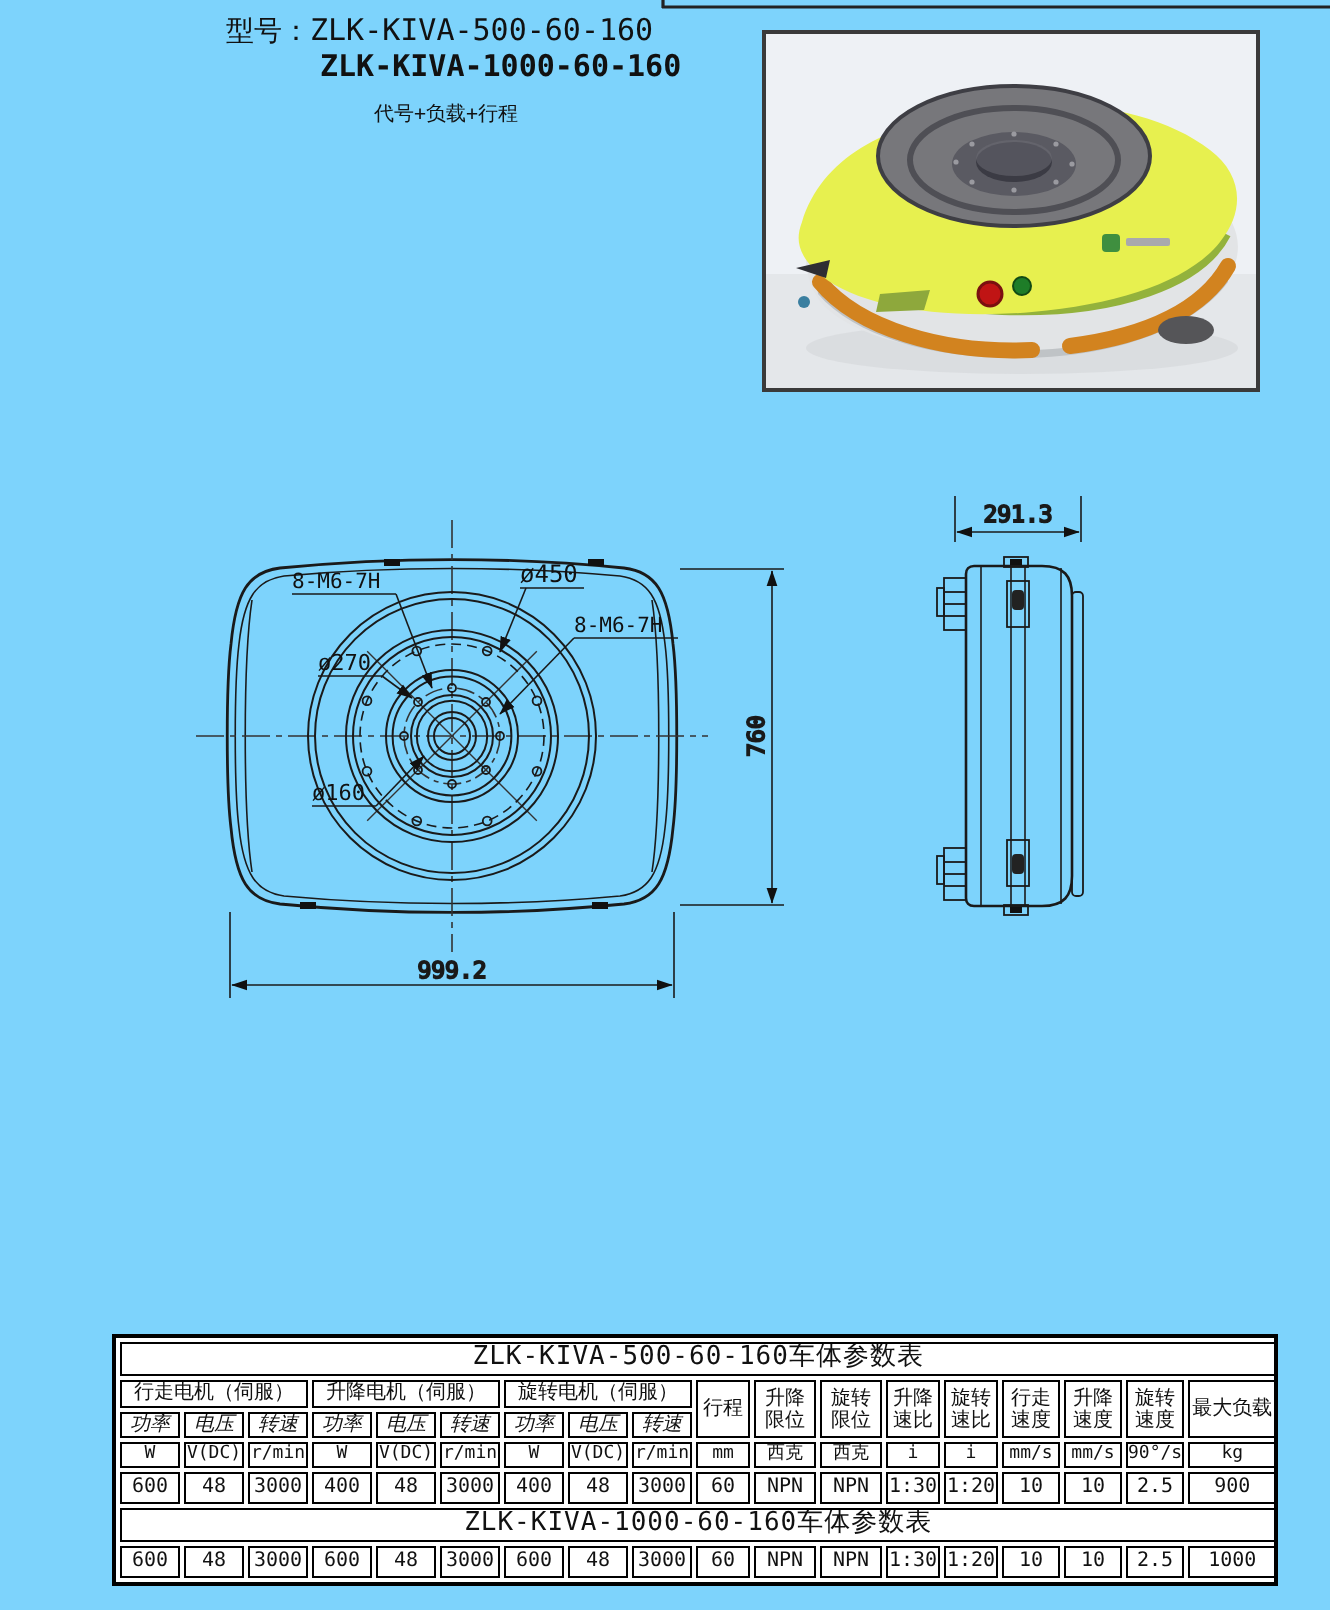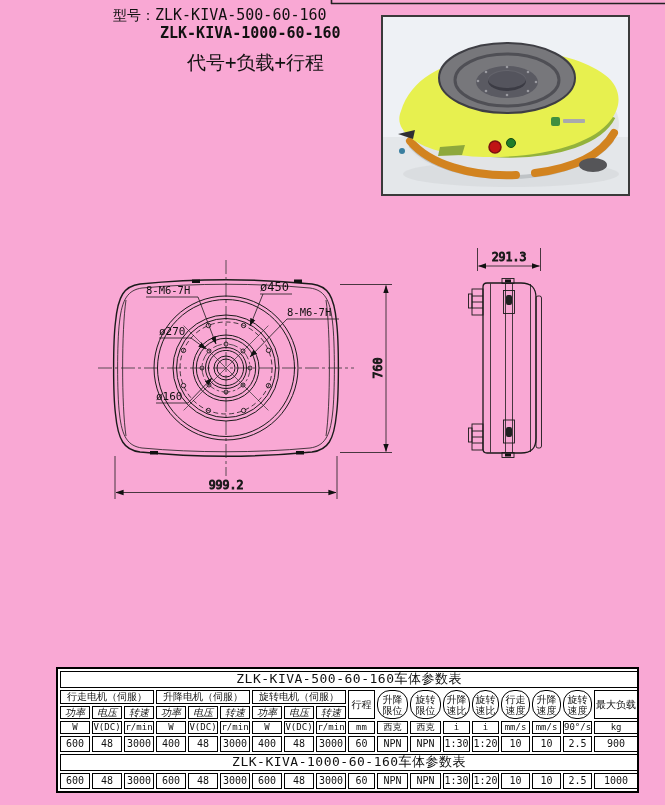--- a/index.html
+++ b/index.html
@@ -1,43 +1,43 @@
 <!DOCTYPE html>
 <html><head>
 <meta charset="utf-8">
 <style>
   html,body{margin:0;padding:0;background:#fff;}
-  .page{position:relative;width:665px;height:805px;background:#f9a8d4;overflow:hidden;
+  .page{position:relative;width:665px;height:805px;background:#7dd3fc;overflow:hidden;
         font-family:"DejaVu Sans Mono","Liberation Mono",monospace;color:#111;}
   
   .titleblock{position:absolute;left:0;top:0;width:380px;}
   .tl1{position:absolute;left:113px;top:6px;font-size:15px;white-space:nowrap;}
   .tl1 .lbl{font-size:14px;}
   .tl2{position:absolute;left:160px;top:24px;font-size:15px;white-space:nowrap;font-weight:bold;}
-  .tl3{position:absolute;left:187px;top:50px;font-size:19px;white-space:nowrap;}
+  .tl3{position:absolute;left:187px;top:50px;font-size:10px;white-space:nowrap;}
   
   .photo{position:absolute;left:381px;top:15px;width:249px;height:181px;
          border:2px solid #3a3a3a;box-sizing:border-box;background:#fff;}
   .photo svg{display:block;}
   
   svg.drawing{position:absolute;left:0;top:0;pointer-events:none;}
   .cadtext{font-family:"DejaVu Sans Mono","Liberation Mono",monospace;fill:#111;}
   
   .specwrap{position:absolute;left:56px;top:667px;width:583px;border:2px solid #000;
             box-sizing:border-box;background:#fff;}
   .specwrap table{border-collapse:separate;border-spacing:2px;width:100%;table-layout:fixed;}
   .specwrap td{border:1px solid #000;text-align:center;vertical-align:middle;padding:0;
                overflow:hidden;font-size:10px;line-height:1.15;box-sizing:border-box;
                font-family:"DejaVu Sans Mono","Liberation Mono",monospace;}
   .specwrap .ttl{font-size:13px;height:16px;border:1px solid #000;letter-spacing:0.5px;}
   .specwrap .grp td{height:14px;}
   .specwrap .sub td{height:13px;font-style:italic;}
   .specwrap .unit td{height:12px;font-size:9px;}
   .specwrap .val td{height:16px;}
-  .specwrap .wrap2{white-space:pre-line;font-size:10px;line-height:1.1;border-radius:13px;}
+  .specwrap .wrap2{white-space:pre-line;font-size:10px;line-height:1.1;}
 </style>
 </head>
 <body>
 
 <div class="page">
 
   <div class="titleblock">
     <div class="tl1"><span class="lbl">型号：</span><span>ZLK-KIVA-500-60-160</span></div>
     <div class="tl2">ZLK-KIVA-1000-60-160</div>
     <div class="tl3">代号+负载+行程</div>

